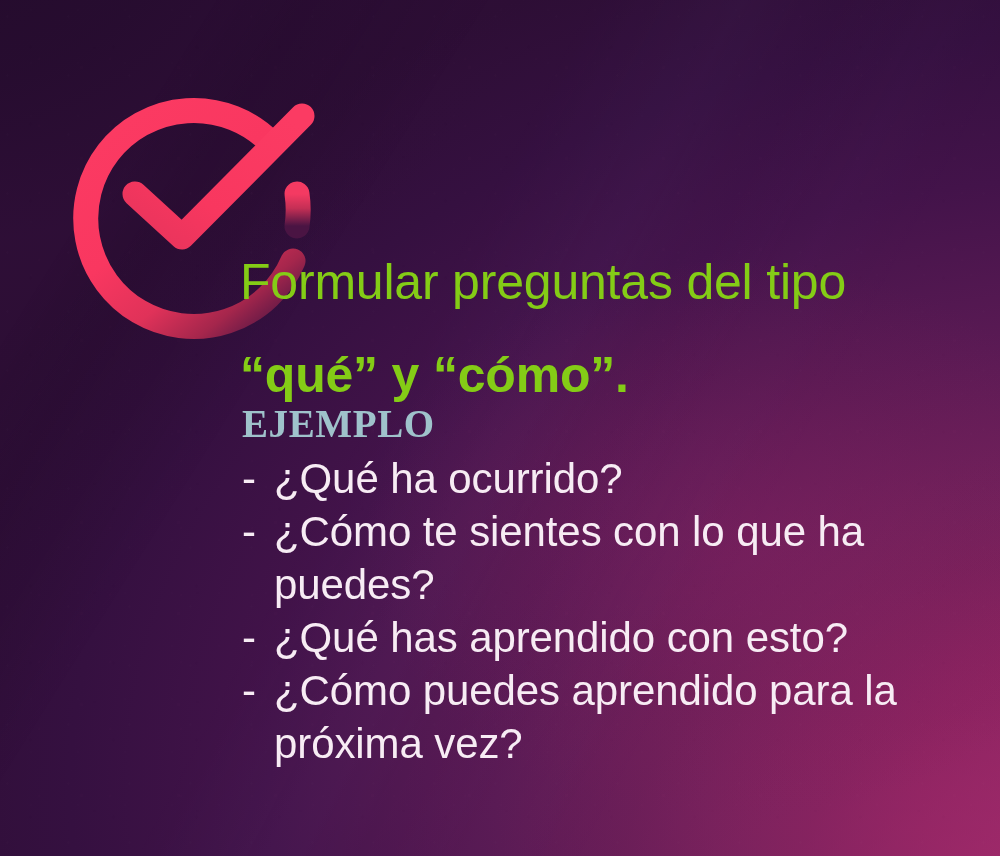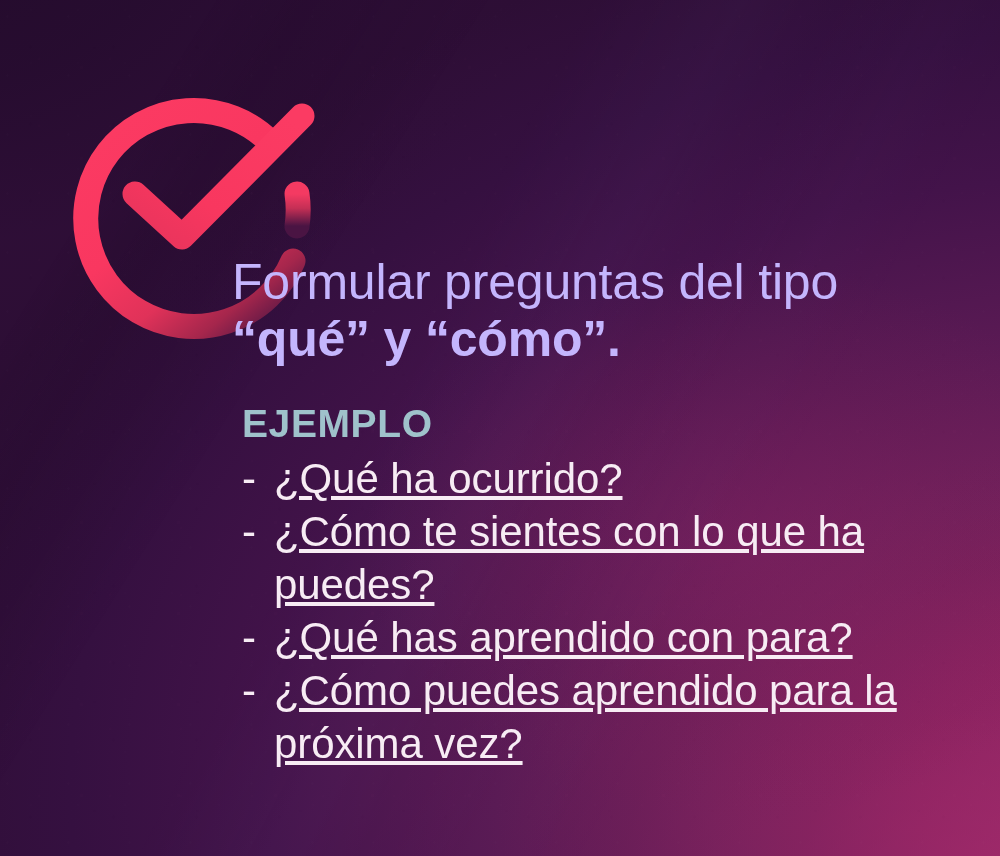--- a/index.html
+++ b/index.html
@@ -84,53 +84,55 @@
     position: absolute;
     left: 228px;
     top: 0;
     width: 760px;
     height: 100%;
   }
 
   .headline {
     position: absolute;
     top: 232px;
-    left: 4px;
+    left: 12px;
     width: 730px;
-    color: #c4b5fd;
+    color: #84cc16;
     letter-spacing: -0.2px;
   }
   .headline .line1 {
     display: block;
     font-size: 50px;
     font-weight: 400;
     line-height: 58px;
     white-space: nowrap;
   }
   .headline .line2 {
     display: block;
     font-size: 50px;
     font-weight: 700;
     line-height: 56px;
     white-space: nowrap;
+    margin-top: 36px;
   }
 
   .example-block {
     position: absolute;
     top: 400px;
     left: 8px;
     width: 720px;
   }
   .example-title {
     font-size: 39px;
     font-weight: 700;
     letter-spacing: 0.6px;
     line-height: 48px;
     color: #9fc2cb;
     margin: 0 0 4px 6px;
+    font-family: Liberation Serif, serif;
   }
   .example-list {
     list-style: none;
     margin: 0;
     padding: 0;
     color: #f7ecf4;
   }
   .example-list li {
     position: relative;
     padding-left: 38px;
@@ -139,21 +141,21 @@
     line-height: 53px;
     letter-spacing: -0.1px;
   }
   .example-list li .dash {
     position: absolute;
     left: 6px;
     top: 0;
     font-size: 42px;
     line-height: 53px;
   }
-  .example-list li .txt { display: block; text-decoration: underline; }
+  .example-list li .txt { display: block; }
 </style>
 </head>
 <body>
 
 <div class="poster">
 
   <div class="bg-base"></div>
   <div class="bg-dark-topleft"></div>
   <div class="bg-warm-bottomright"></div>
   <div class="bg-mid-glow"></div>
@@ -205,21 +207,21 @@
         <li>
           <span class="dash">-</span>
           <span class="txt">¿Qué ha ocurrido?</span>
         </li>
         <li>
           <span class="dash">-</span>
           <span class="txt">¿Cómo te sientes con lo que ha puedes?</span>
         </li>
         <li>
           <span class="dash">-</span>
-          <span class="txt">¿Qué has aprendido con para?</span>
+          <span class="txt">¿Qué has aprendido con esto?</span>
         </li>
         <li>
           <span class="dash">-</span>
           <span class="txt">¿Cómo puedes aprendido para la próxima vez?</span>
         </li>
       </ul>
     </div>
 
   </div>
 </div>

